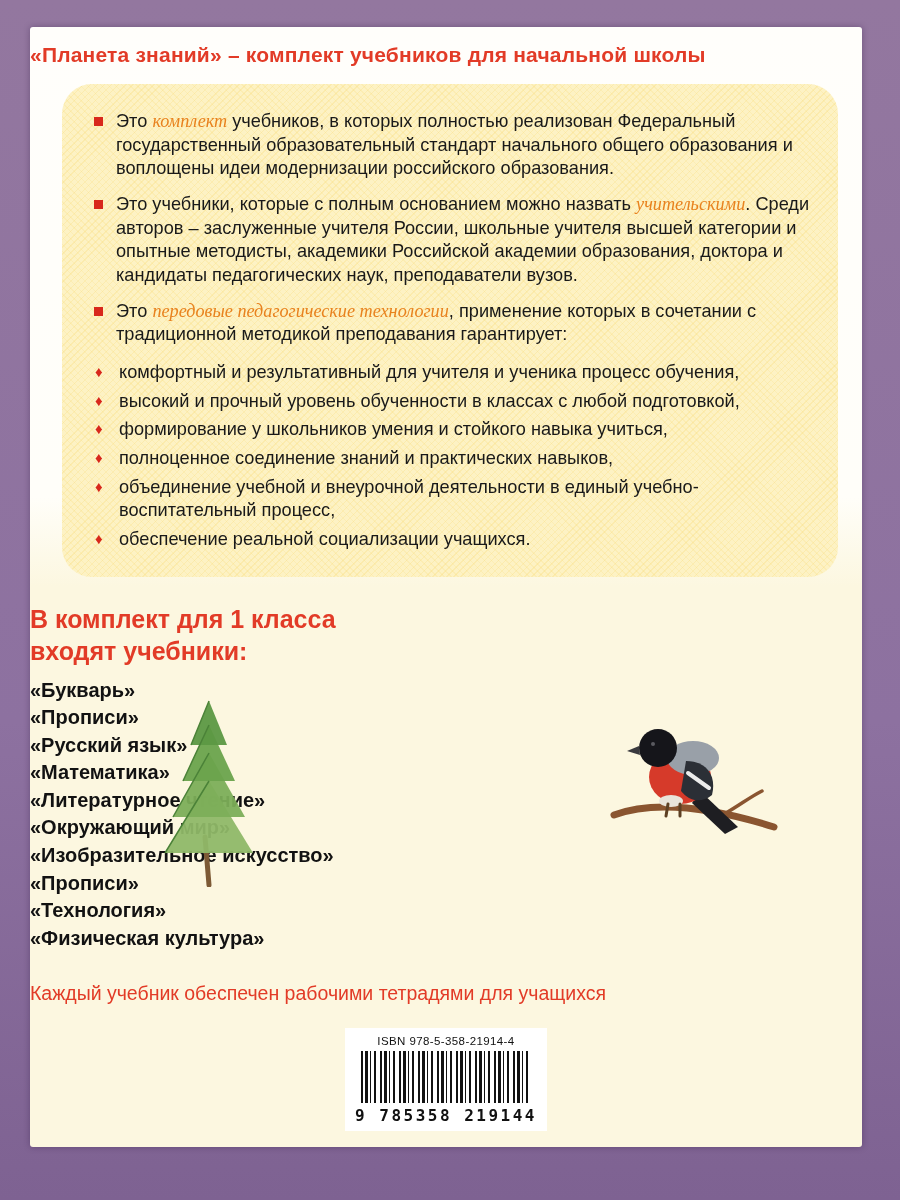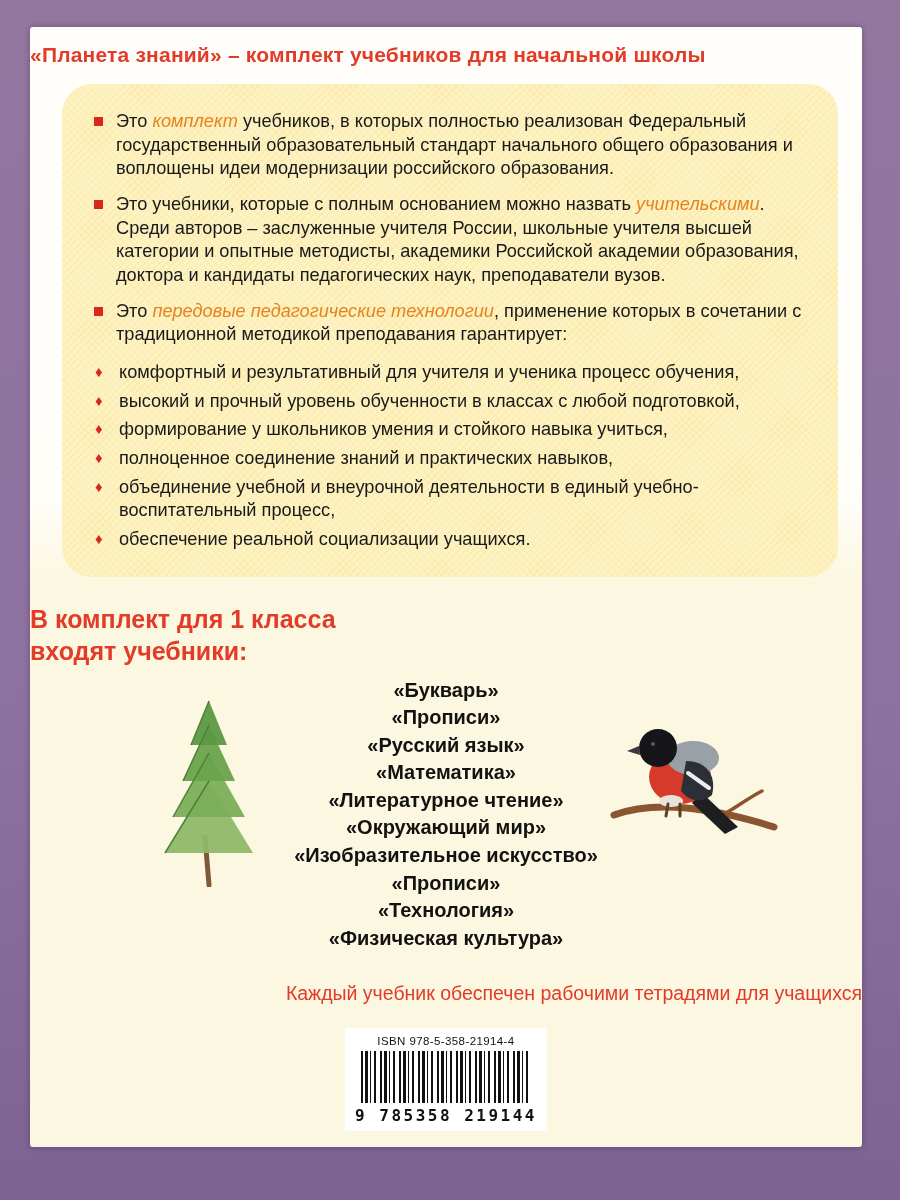--- a/index.html
+++ b/index.html
@@ -35,41 +35,41 @@
     border-radius:30px;
     padding:26px 28px 20px 30px;
     color:#191919;
   }
   .para { display:flex; margin-bottom:12px; }
   .para .sq {
     flex:0 0 auto; width:9px; height:9px; background:#d8281c;
     margin:7px 13px 0 2px;
   }
   .para p { font-size:18.2px; line-height:1.3; }
-  .em-orange { font-style:italic; color:#e8821e; }
+  .em-orange { font-style:italic; color:#e8821e;font-family:Liberation Serif, serif; }
   .diamonds { margin-top:14px; }
   .ditem { display:flex; margin-bottom:5px; }
   .ditem .dm {
     flex:0 0 auto; width:15px; color:#d8281c; font-size:15px; line-height:1.45;
     margin:0 9px 0 3px;
   }
   .ditem span.txt { font-size:18.2px; line-height:1.3; }
   
   .section-title {
     margin-top:26px; text-align:left;
     color:#e23b27; font-weight:bold; font-size:25px; line-height:1.28;
   }
   
   .books-area { position:relative; margin-top:10px; min-height:288px; }
-  .books { text-align:center; font-weight:bold; font-size:20px; line-height:1.38; color:#121212; }
+  .books { text-align:left; font-weight:bold; font-size:20px; line-height:1.38; color:#121212; }
   .tree { position:absolute; left:112px; top:14px; }
   .bird { position:absolute; right:82px; top:26px; }
   
   .footer-red {
-    margin-top:16px; text-align:right;
+    margin-top:16px; text-align:left;
     color:#e23b27; font-size:19.5px; line-height:1.32;
   }
   
   .barcode-box {
     position:absolute; left:50%; bottom:16px; transform:translateX(-50%);
     width:202px; background:#ffffff; padding:7px 10px 6px 10px; text-align:center;
   }
   .isbn { font-size:11.5px; font-weight:normal; color:#111; letter-spacing:.4px; margin-bottom:4px; }
   .bars {
     height:52px; margin:0 6px;

